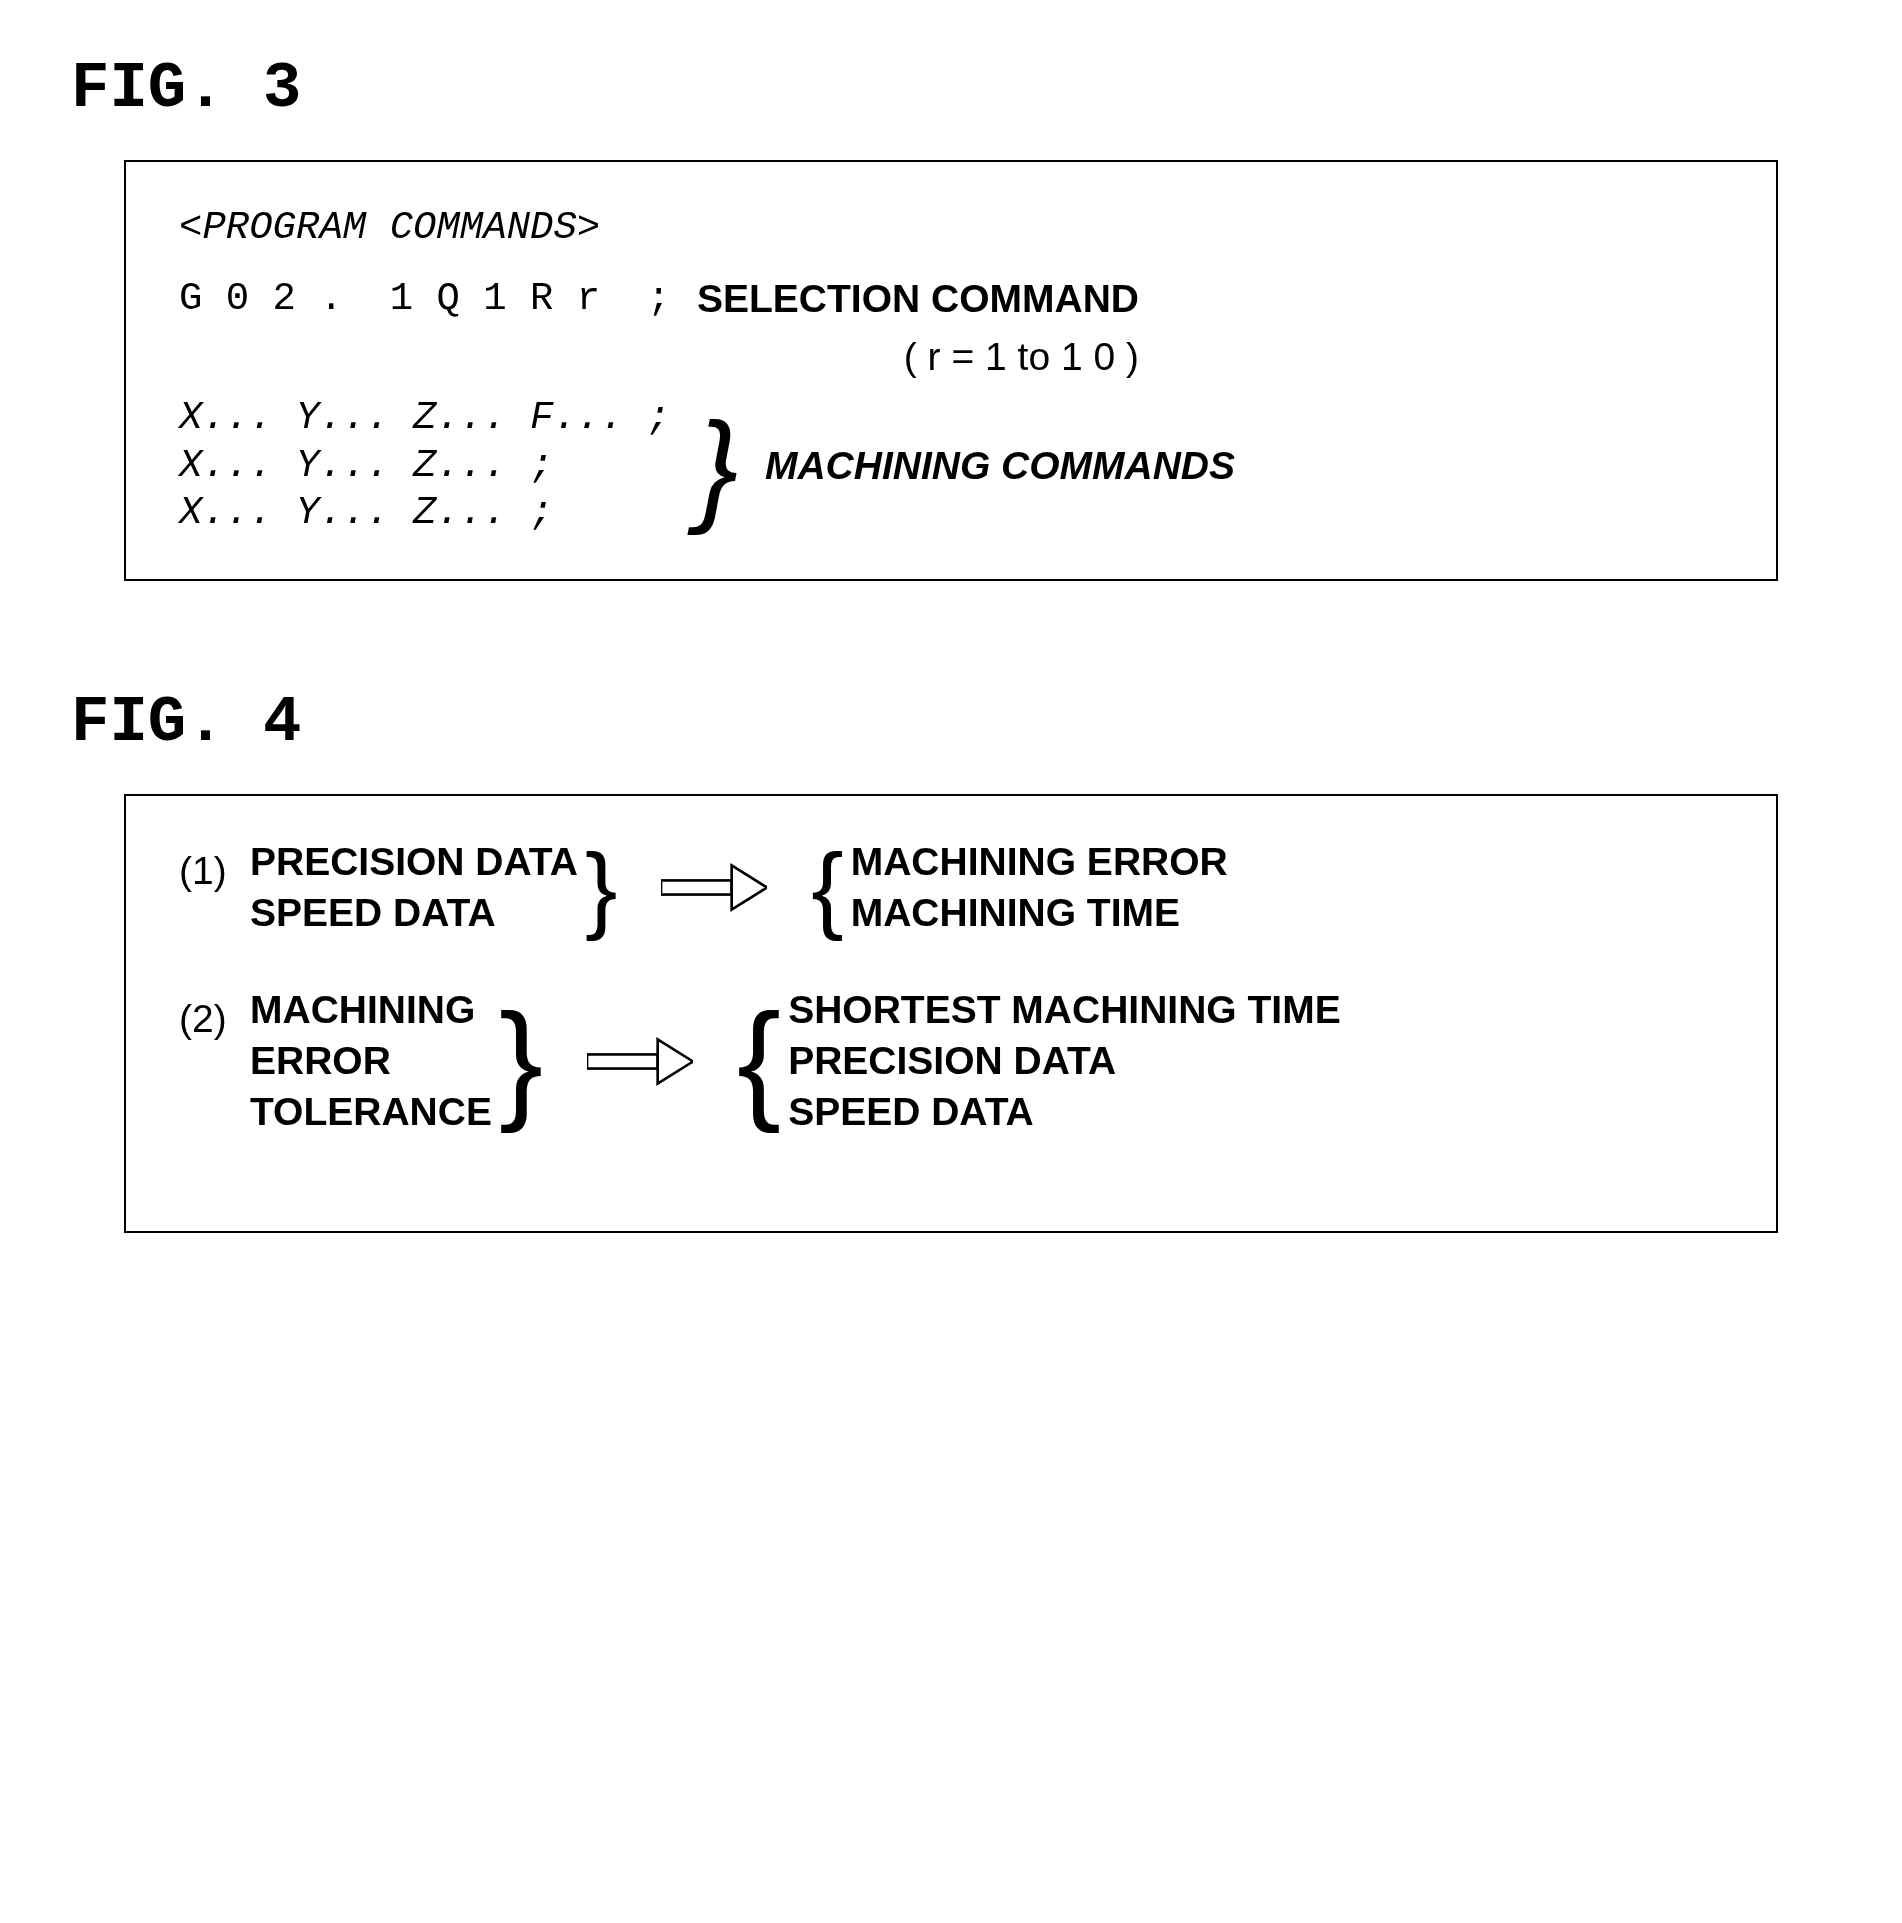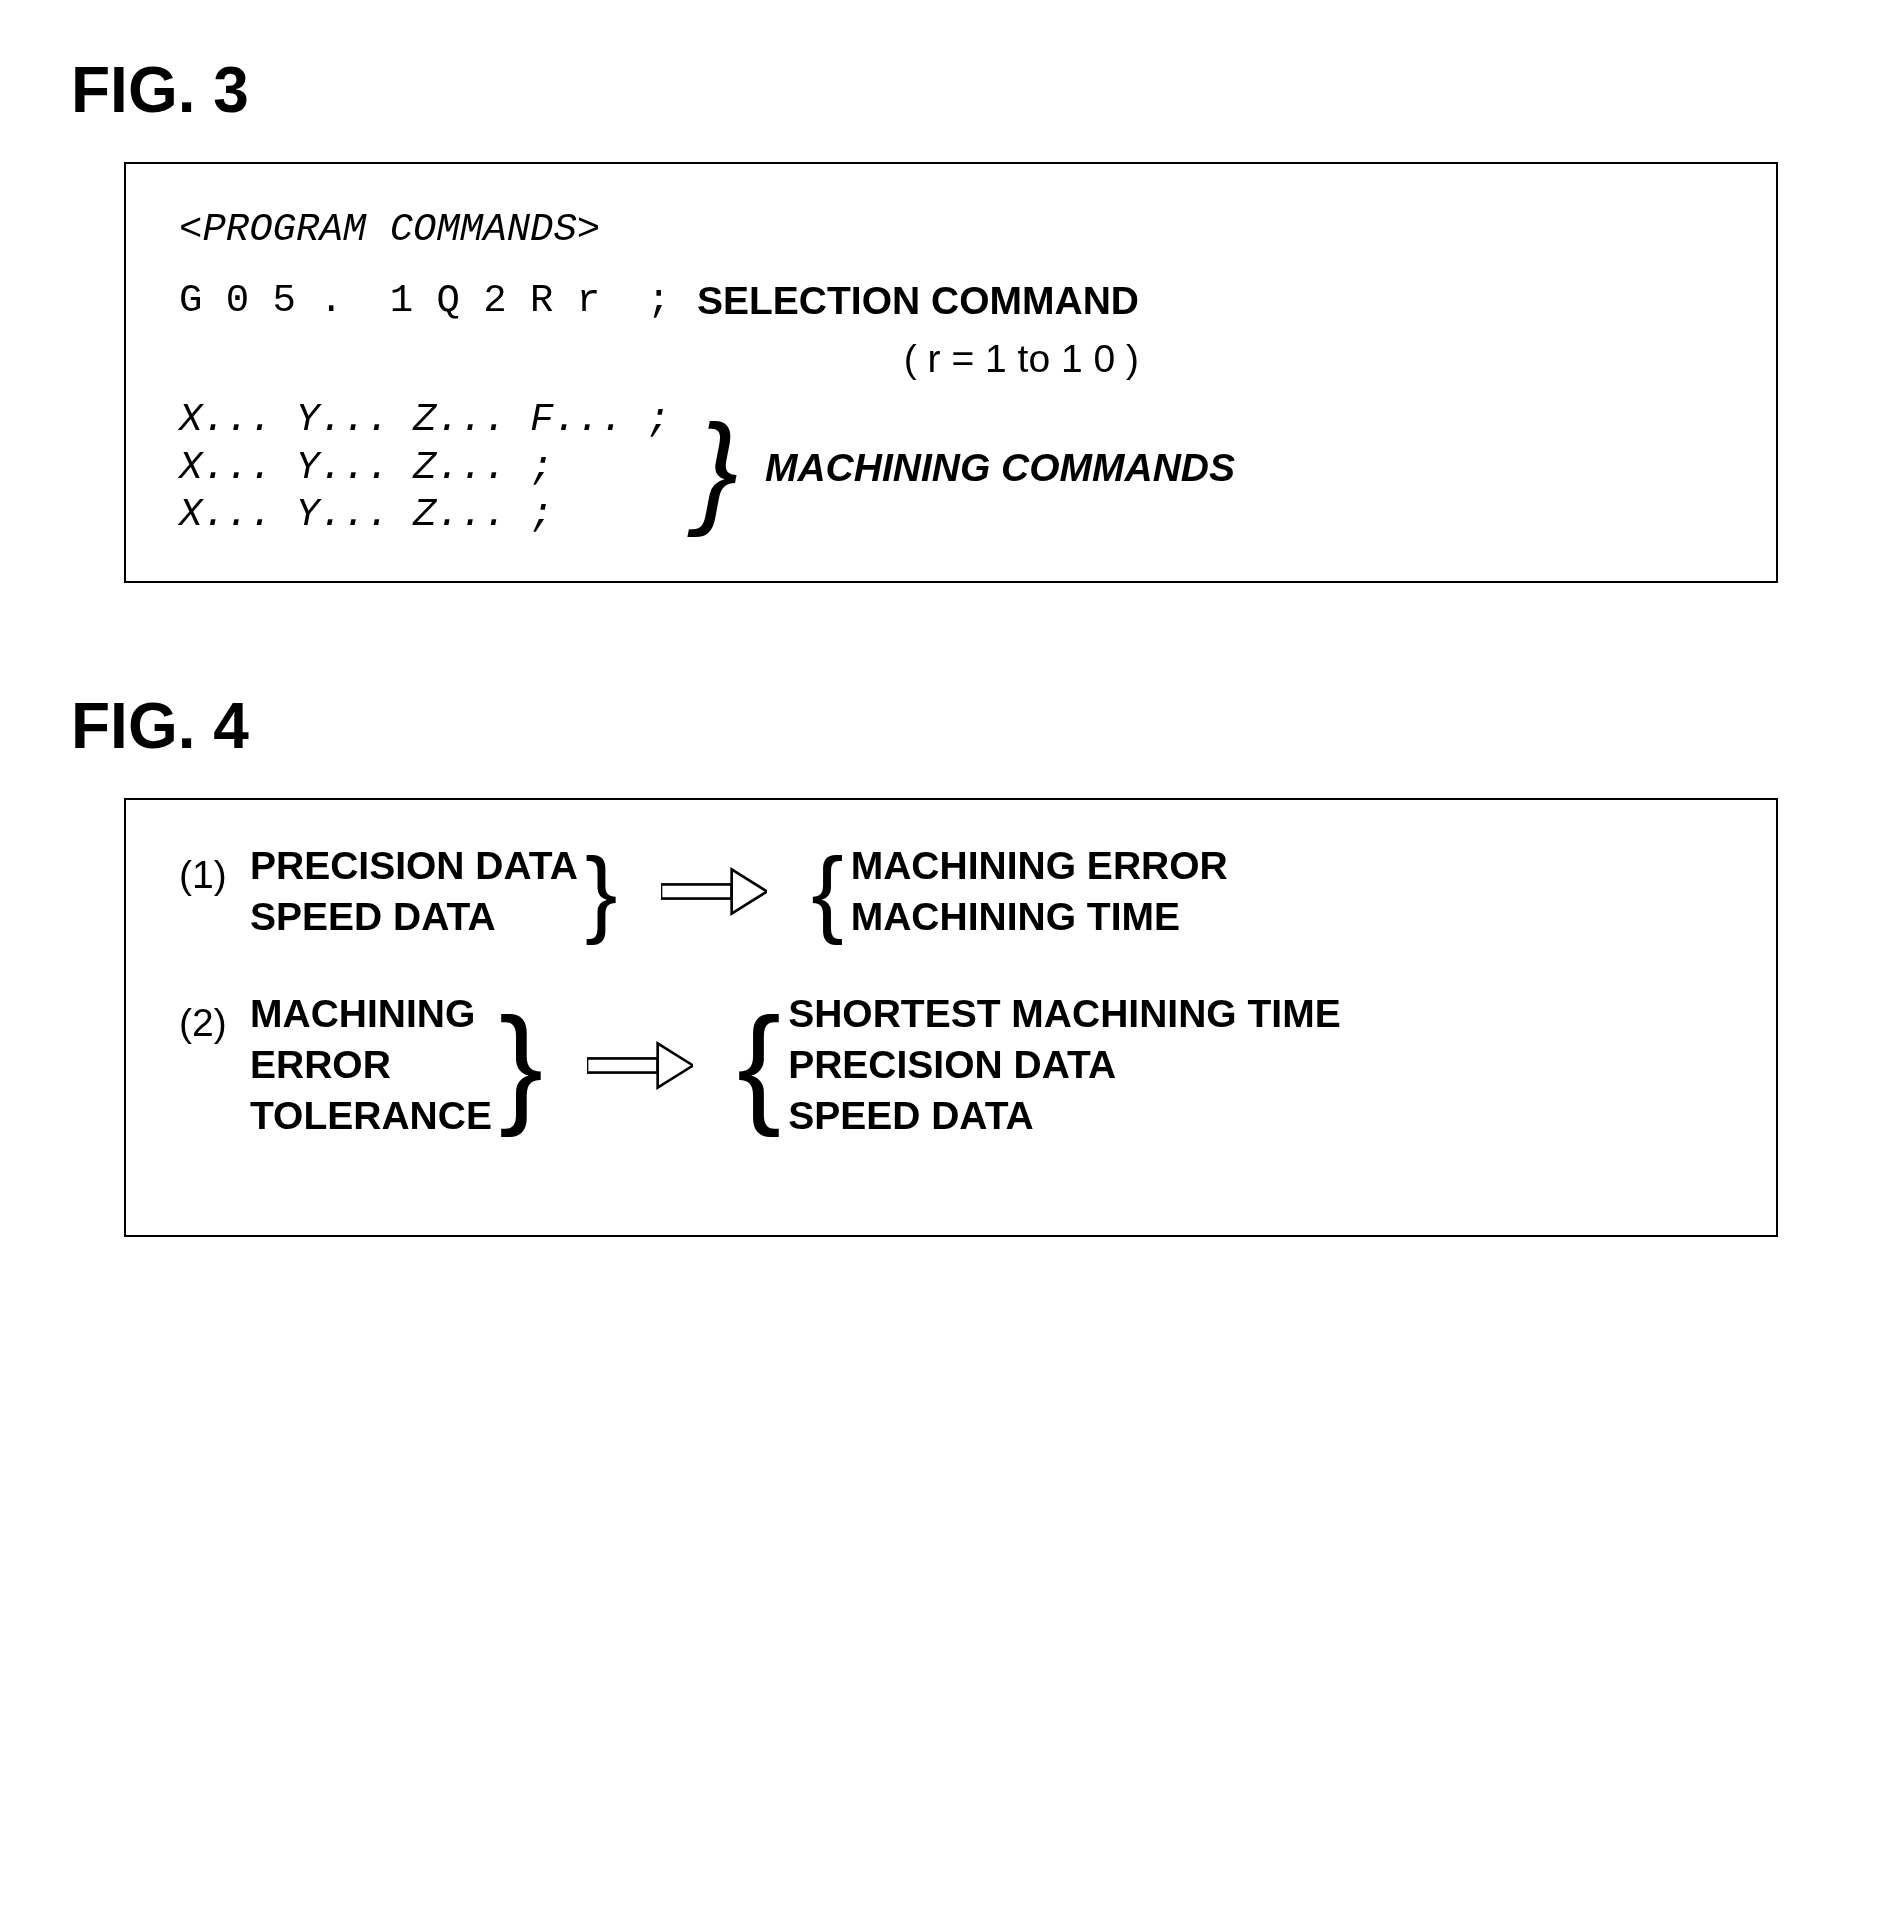--- a/index.html
+++ b/index.html
@@ -12,21 +12,21 @@
       background: #ffffff;
       font-family: 'Times New Roman', Times, serif;
       width: 1902px;
       min-height: 1923px;
       padding: 53px 71px;
     }
 
     .fig-label {
       font-size: 64px;
       font-weight: bold;
-      font-family: Liberation Sans, sans-serif;
+      font-family: Liberation Mono, monospace;
       margin-bottom: 35px;
     }
 
     .fig-section {
       margin-bottom: 106px;
     }
 
     .diagram-box {
       border: 2.6px solid #000;
       padding: 44px 53px;
@@ -135,21 +135,21 @@
 
 <div class="fig-section">
   <div class="fig-label">FIG. 3</div>
 
   <div class="diagram-box">
     
     <div class="program-header">&lt;PROGRAM COMMANDS&gt;</div>
 
     
     <div class="g05-line">
-      <span class="command-code">G 0 5 .  1 Q 2 R r  ;</span>
+      <span class="command-code">G 0 2 .  1 Q 1 R r  ;</span>
       <div class="label-block">
         <div style="display:flex; align-items: flex-end; gap: 14px; flex-direction: column;">
           <span class="label-text">SELECTION COMMAND</span>
           <span style="font-family: Arial, sans-serif; font-size:39px;">( r = 1  to  1 0 )</span>
         </div>
       </div>
     </div>
 
     
     <div class="machining-commands-block" style="margin-top: 17.6px;">

